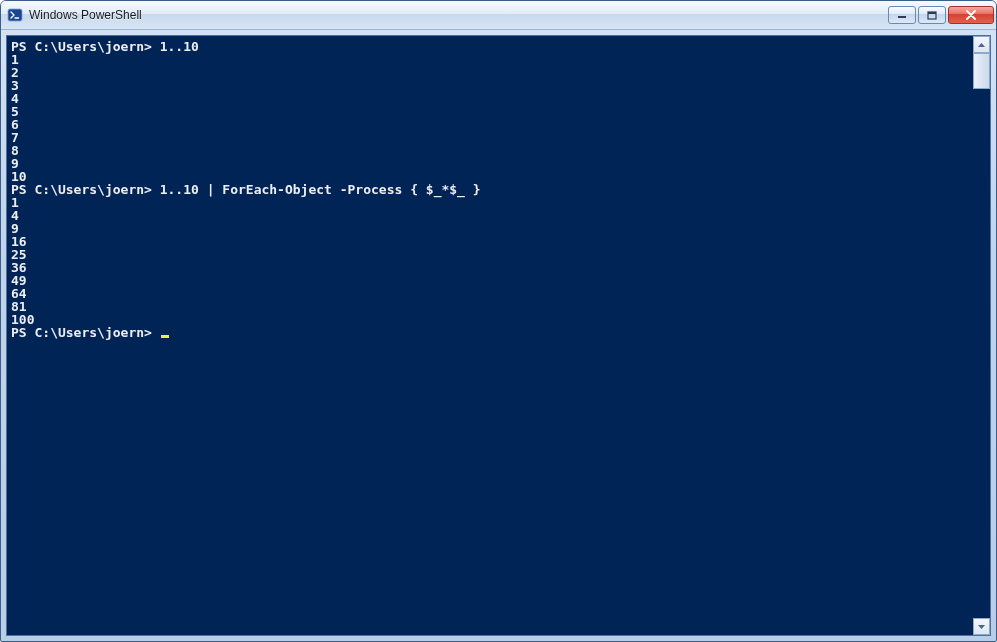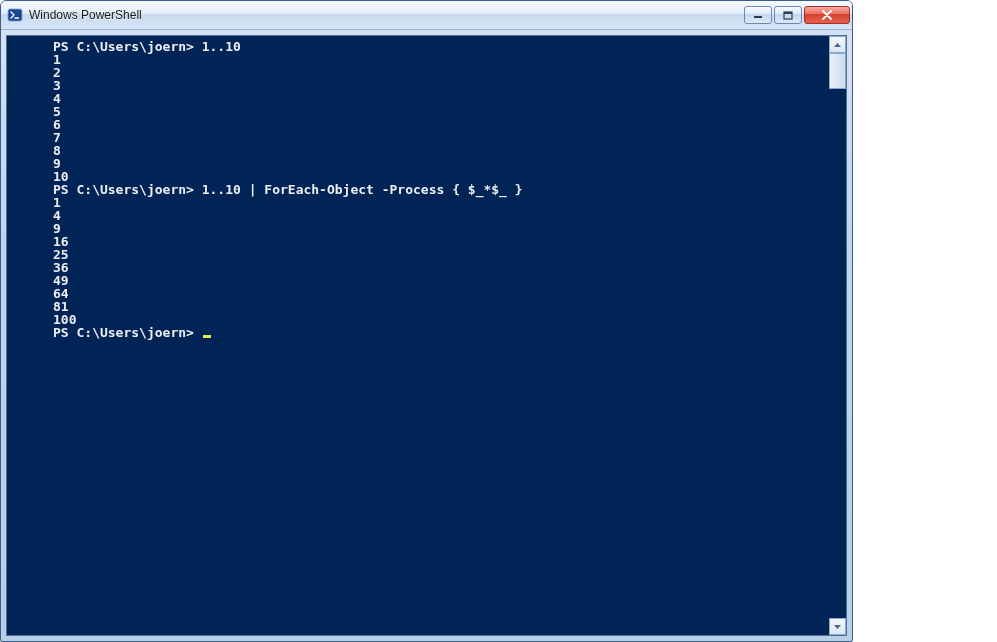--- a/index.html
+++ b/index.html
@@ -5,21 +5,21 @@
   body {
     margin: 0;
     padding: 0;
     font-family: "Segoe UI", Tahoma, sans-serif;
     background: #fff;
     width: 997px;
     height: 642px;
     overflow: hidden;
   }
   .window {
-    width: 853px;
+    width: 997px;
     height: 642px;
     background: linear-gradient(to bottom, #d6e4f4 0%, #c1d4ec 40%, #b8cee6 100%);
     border: 1px solid #3b5d8a;
     box-sizing: border-box;
     display: flex;
     flex-direction: column;
     border-radius: 6px 6px 2px 2px;
   }
   .titlebar {
     height: 28px;
@@ -84,21 +84,20 @@
     flex: 1;
     background: #012456;
     color: #eeeef2;
     font-family: Consolas, "Lucida Console", monospace;
     font-size: 13px;
     line-height: 13px;
     padding: 4px 0 7px 4px;
     white-space: pre;
     overflow: hidden;
     font-weight: bold;
-    margin-left: 42px;
   }
   .scrollbar {
     width: 17px;
     background: #012456;
     position: relative;
     border-left: 0;
   }
   .scroll-up, .scroll-down {
     width: 17px;
     height: 17px;

